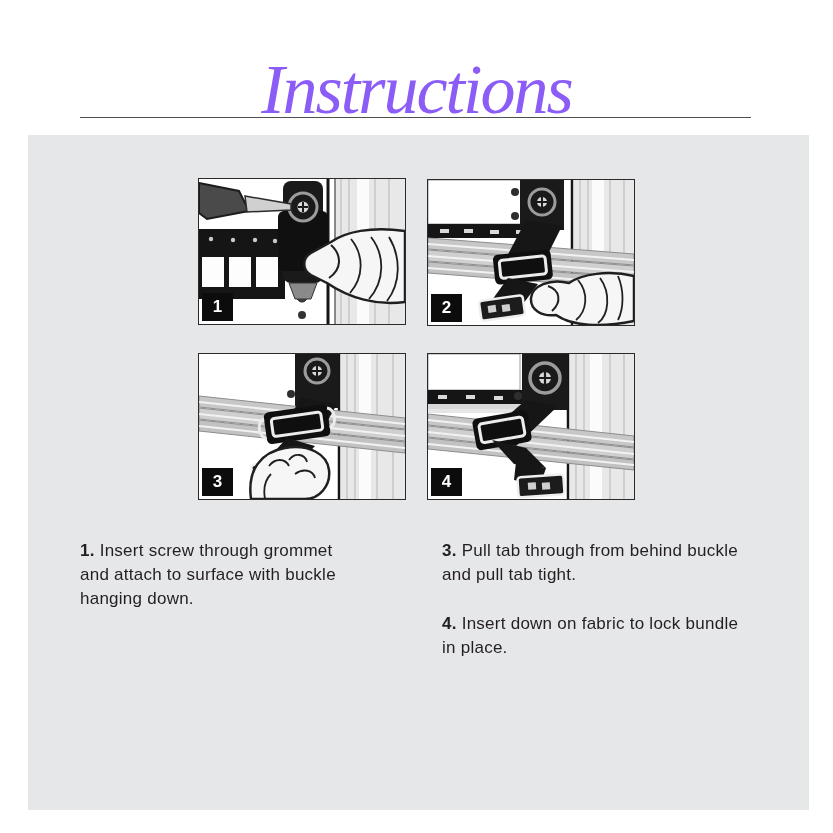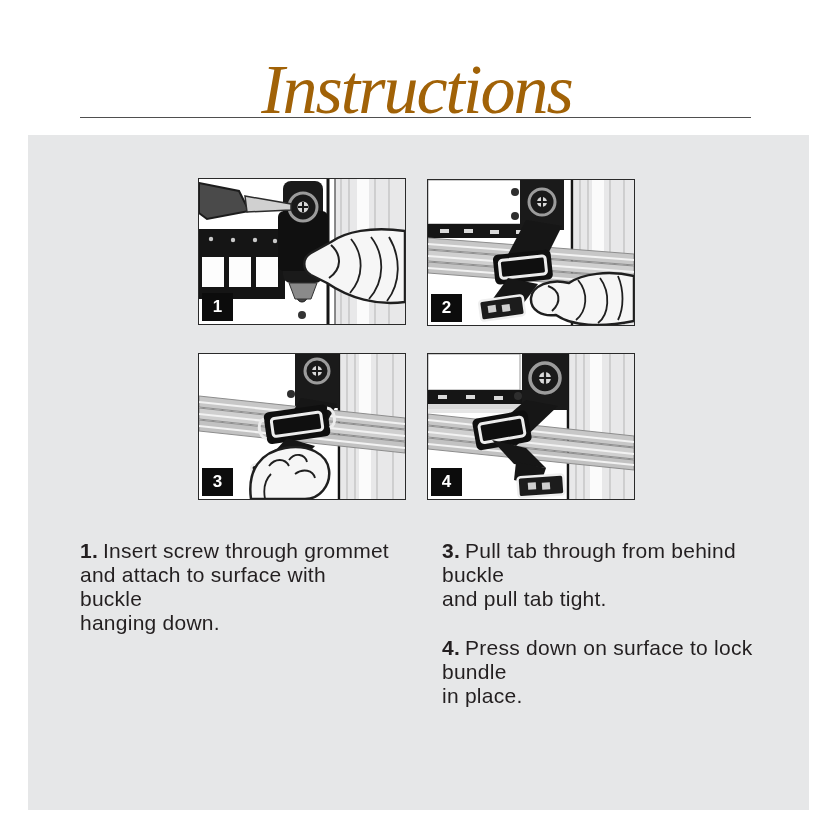--- a/index.html
+++ b/index.html
@@ -7,21 +7,21 @@
     position:relative; width:833px; height:833px; background:#fff;
     overflow:hidden; font-family:"Liberation Sans", sans-serif;
   }
   
   .page-title {
     position:absolute; top:48px; left:0; width:100%; margin:0;
     text-align:center; z-index:2;
     font-family:"Liberation Serif", serif;
     font-style:italic; font-weight:500;
     font-size:70px; line-height:84px; letter-spacing:-2px;
-    color:#a16207;
+    color:#8b5cf6;
   }
   .title-rule {
     position:absolute; top:117px; left:80px; width:671px; height:1px;
     background:#4f4f4f; z-index:1;
   }
   
   .sheet {
     position:absolute; left:28px; top:135px; width:781px; height:675px;
     background:#e6e7e8;
   }
@@ -40,21 +40,21 @@
     background:#0c0c0c; color:#ffffff;
     font-weight:700; font-size:17px;
     display:flex; align-items:center; justify-content:center;
   }
   
   .steps-col { position:absolute; top:404px; }
   .steps-left  { left:52px;  width:310px; }
   .steps-right { left:399px; width:350px;margin-left:15px; }
   .step {
     margin:0 0 25px 0; color:#231f20;
-    font-size:21px; line-height:24px; letter-spacing:0.25px;
+    font-size:17px; line-height:24px; letter-spacing:0.25px;
   }
   .step-num { font-weight:700; margin-right:5px; }
   .step-body { white-space:pre-line; }
 </style>
 </head>
 <body>
 
 <div class="page">
 
   <h1 class="page-title">Instructions</h1>
@@ -294,19 +294,19 @@
 hanging down.</span>
       </p>
     </div>
 
     <div class="steps-col steps-right">
       <p class="step">
         <strong class="step-num">3.</strong><span class="step-body">Pull tab through from behind buckle
 and pull tab tight.</span>
       </p>
       <p class="step">
-        <strong class="step-num">4.</strong><span class="step-body">Press down on surface to lock bundle
+        <strong class="step-num">4.</strong><span class="step-body">Insert down on fabric to lock bundle
 in place.</span>
       </p>
     </div>
 
   </section>
 </div>
 
 </body></html>

